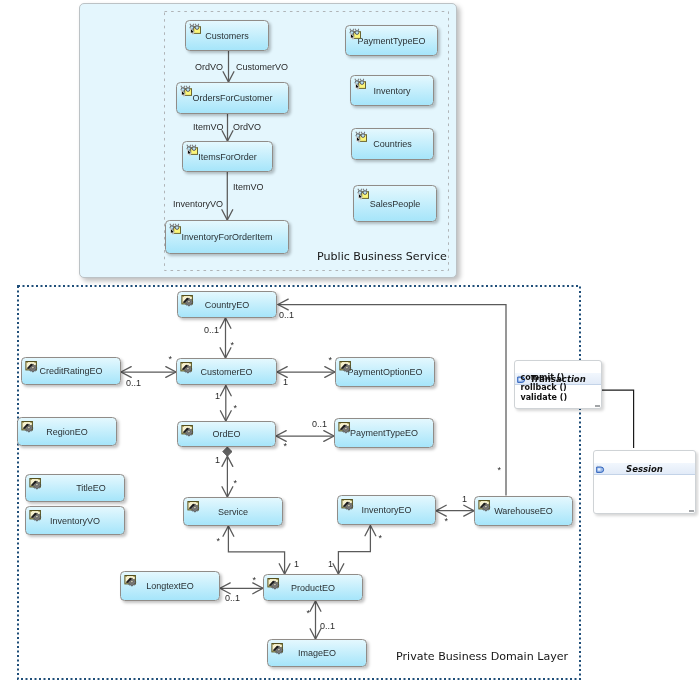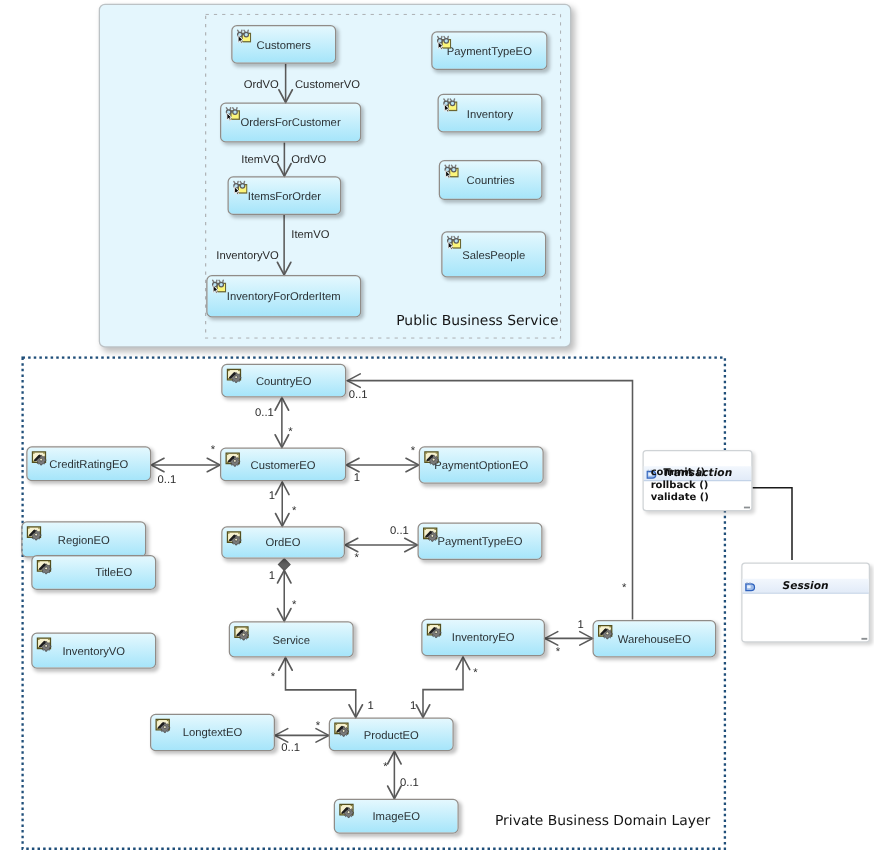--- a/index.html
+++ b/index.html
@@ -355,21 +355,21 @@
             <rect x="9.5" y="8.5" width="1.3" height="1.0" fill="#837c39"></rect>
             <g transform="translate(7.9,7.7)">
               <path d="M-0.62 -4.05 h1.24 l0.30 1.08 l1.00 0.41 l0.92 -0.59 l0.87 0.87 l-0.59 0.92 l0.41 1.00 l1.08 0.30 v1.24 l-1.08 0.30 l-0.41 1.00 l0.59 0.92 l-0.87 0.87 l-0.92 -0.59 l-1.00 0.41 l-0.30 1.08 h-1.24 l-0.30 -1.08 l-1.00 -0.41 l-0.92 0.59 l-0.87 -0.87 l0.59 -0.92 l-0.41 -1.00 l-1.08 -0.30 v-1.24 l1.08 -0.30 l0.41 -1.00 l-0.59 -0.92 l0.87 -0.87 l0.92 0.59 l1.00 -0.41 Z" fill="#7a7a7a" stroke="#3b3b3b" stroke-width="0.6" transform="scale(0.84)"></path>
               <circle cx="0" cy="0" r="1.15" fill="#efeacc" stroke="#3b3b3b" stroke-width="0.55"></circle>
             </g>
             <path d="M3.1 8.2 L6.6 4.7" stroke="#1e1e1e" stroke-width="1.9" stroke-linecap="round"></path>
             <path d="M5.8 4.1 a2.1 2.1 0 0 1 1.6 1.6 l-1.2 0.5 a1.2 1.2 0 0 0 -0.9 -0.9 Z" fill="#1e1e1e"></path>
           </svg></span>
         <span class="lbl">PaymentTypeEO</span>
       </div>
-      <div class="node eo" style="left: 25px; top: 444px; width: 100px; height: 28px; padding-left: 32px;">
+      <div class="node eo" style="left: 25px; top: 474px; width: 100px; height: 28px; padding-left: 32px;">
         <span class="nicon"><svg viewBox="0 0 13 13" width="13" height="13">
             <rect x="0.9" y="1.5" width="10.5" height="8.4" fill="#eee8b7" stroke="#55501f" stroke-width="1.0"></rect>
             <rect x="1.9" y="2.4" width="8.5" height="6.6" fill="#f6f1cf"></rect>
             <rect x="1.4" y="1.9" width="1.3" height="1.0" fill="#837c39"></rect>
             <rect x="9.5" y="1.9" width="1.3" height="1.0" fill="#837c39"></rect>
             <rect x="1.4" y="8.5" width="1.3" height="1.0" fill="#837c39"></rect>
             <rect x="9.5" y="8.5" width="1.3" height="1.0" fill="#837c39"></rect>
             <g transform="translate(7.9,7.7)">
               <path d="M-0.62 -4.05 h1.24 l0.30 1.08 l1.00 0.41 l0.92 -0.59 l0.87 0.87 l-0.59 0.92 l0.41 1.00 l1.08 0.30 v1.24 l-1.08 0.30 l-0.41 1.00 l0.59 0.92 l-0.87 0.87 l-0.92 -0.59 l-1.00 0.41 l-0.30 1.08 h-1.24 l-0.30 -1.08 l-1.00 -0.41 l-0.92 0.59 l-0.87 -0.87 l0.59 -0.92 l-0.41 -1.00 l-1.08 -0.30 v-1.24 l1.08 -0.30 l0.41 -1.00 l-0.59 -0.92 l0.87 -0.87 l0.92 0.59 l1.00 -0.41 Z" fill="#7a7a7a" stroke="#3b3b3b" stroke-width="0.6" transform="scale(0.84)"></path>
               <circle cx="0" cy="0" r="1.15" fill="#efeacc" stroke="#3b3b3b" stroke-width="0.55"></circle>

